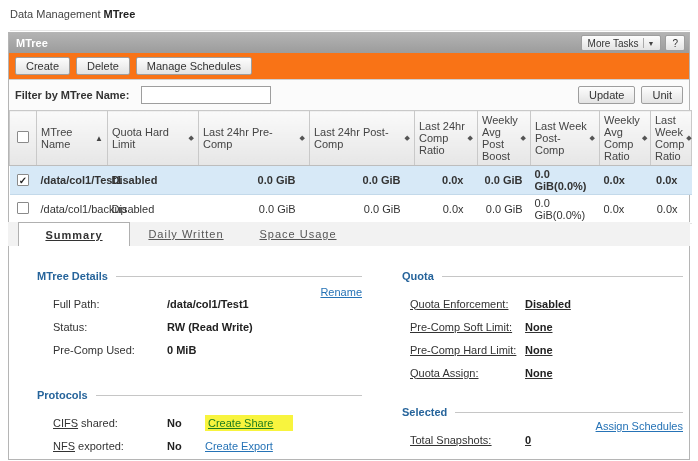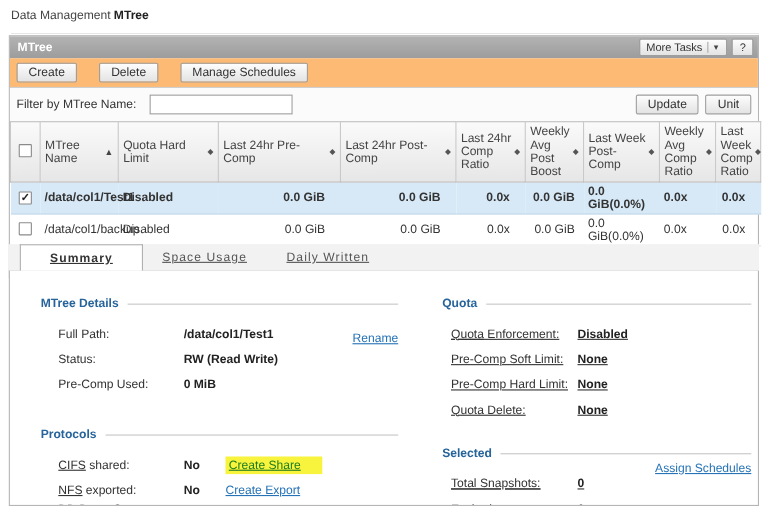--- a/index.html
+++ b/index.html
@@ -25,23 +25,23 @@
   .btn {
     display:inline-flex; align-items:center; justify-content:center;
     background:linear-gradient(#fdfdfd,#e3e3e3); border:1px solid #9e9e9e;
     border-radius:2px; color:#333; font-size:11px; font-family:inherit;
     padding:2px 10px; height:18px; cursor:pointer; font-weight:normal;
   }
   .btn-sm { height:16px; padding:1px 6px; font-size:10px; }
   .mt-sep { display:inline-block; width:1px; height:10px; background:#aaa; margin:0 4px; }
   .mt-arrow { font-size:7px; color:#444; }
 
-  .toolbar { background:#fdba74; border-bottom:1px solid #cfcfcf; padding:4px 6px; display:flex; gap:20px; }
+  .toolbar { background:#f97316; border-bottom:1px solid #cfcfcf; padding:4px 6px; display:flex; gap:6px; }
   .filter-row { background:#fbfbfb; padding:6px 6px; display:flex; align-items:center; }
-  .filter-row label { font-weight:normal; color:#333; }
+  .filter-row label { font-weight:bold; color:#333; }
   .filter-input { width:130px; height:18px; border:1px solid #9e9e9e; background:#fff; margin-left:12px; font-family:inherit; font-size:11px; padding:0 3px; }
   .filter-spacer { flex:1; }
   .filter-row .btn { margin-left:6px; }
 
   
   table { width:100%; border-collapse:collapse; table-layout:fixed; }
   thead th {
     background:linear-gradient(#fafafa,#e6e6e6);
     border:1px solid #c9c9c9; border-bottom:1px solid #bdbdbd;
     font-weight:normal; color:#444; text-align:left; vertical-align:middle;
@@ -97,21 +97,21 @@
   .sec-head .line { flex:1; height:1px; background:#c6c6c6; margin-left:8px; }
   .sec-rows { margin-top:10px; padding-left:16px; }
   .col-right .sec-rows { padding-left:8px; }
   .srow { display:grid; grid-template-columns:114px 1fr; align-items:center; height:23px; }
   .col-right .srow { grid-template-columns:115px 1fr;text-decoration:underline; }
   .srow .val { font-weight:bold; color:#222; }
   .prow { display:grid; grid-template-columns:114px 38px auto; align-items:center; height:23px; }
   .prow .val { font-weight:bold; color:#222; }
   .term { text-decoration:underline; }
   a.lnk { color:#2673b6; text-decoration:underline; cursor:pointer; }
-  .rename-link { position:absolute; right:0; top:32px; }
+  .rename-link { position:absolute; right:0; top:16px; }
   .assign-link { position:absolute; right:0; top:14px; }
   .hl { background:#f8f43e; padding:2px 20px 2px 3px; }
   .hl a.lnk { color:#1e7d1e;text-align:center; }
 </style>
 </head>
 <body>
 
 <div class="breadcrumb">
   <span class="root">Data Management</span><span class="current">MTree</span>
 </div>
@@ -251,22 +251,22 @@
       <button class="pg">◀</button>
       <button class="pg">▶</button>
       <button class="pg">▶|</button>
     </span>
   </div>
 </div>
 
 <div class="tabs-block">
   <div class="tabs">
     <div class="tab active">Summary</div>
+    <div class="tab">Daily Written</div>
     <div class="tab">Space Usage</div>
-    <div class="tab">Daily Written</div>
   </div>
 
   <div class="tab-panel">
     <div class="col-left">
 
       <div class="section">
         <div class="sec-head">
             <span class="txt">MTree Details</span>
             <span class="line"></span>
           </div>
@@ -326,21 +326,21 @@
           </div>
           <div class="srow">
             <span><span>Pre-Comp Soft Limit:</span></span>
             <span class="val">None</span>
           </div>
           <div class="srow">
             <span><span>Pre-Comp Hard Limit:</span></span>
             <span class="val">None</span>
           </div>
           <div class="srow">
-            <span><span>Quota Delete:</span></span>
+            <span><span>Quota Assign:</span></span>
             <span class="val">None</span>
           </div>
         </div>
       </div>
 
       <div class="section" style="margin-top:22px">
         <div class="sec-head">
             <span class="txt">Selected</span>
             <span class="line"></span>
           </div>

